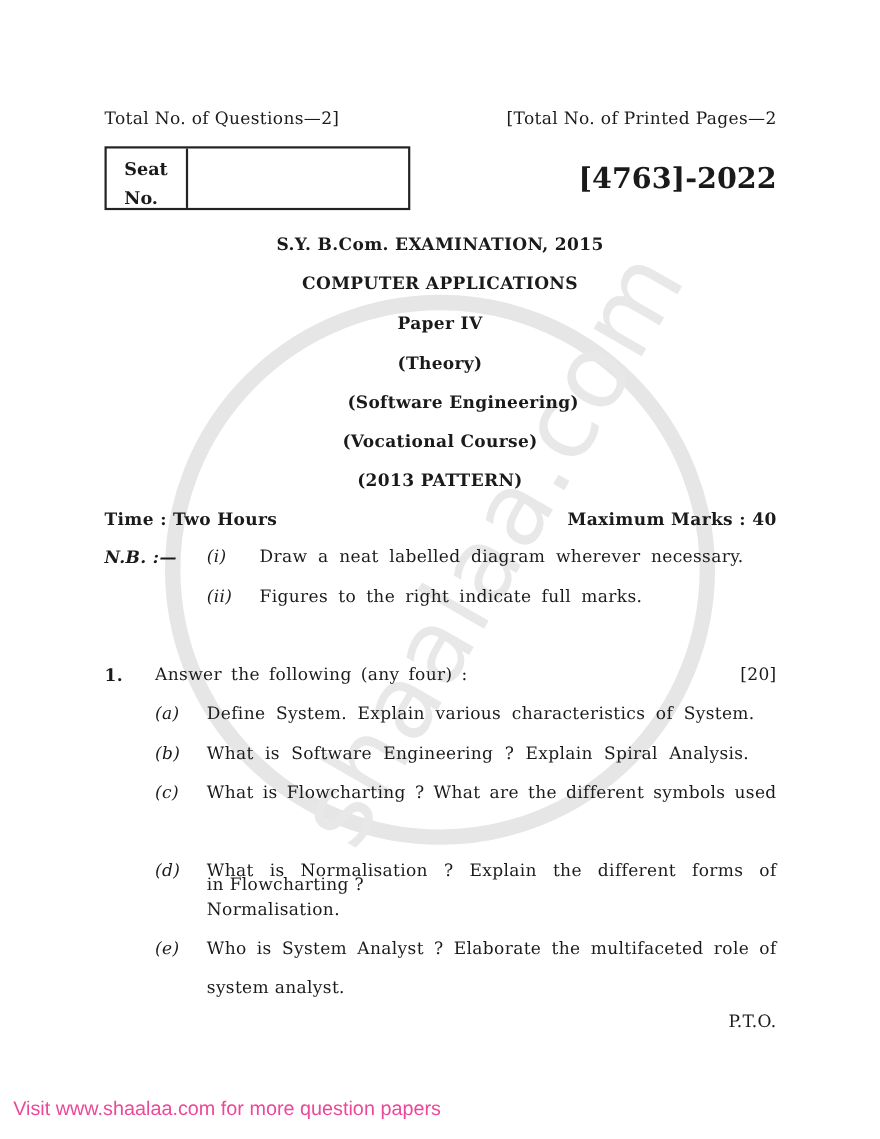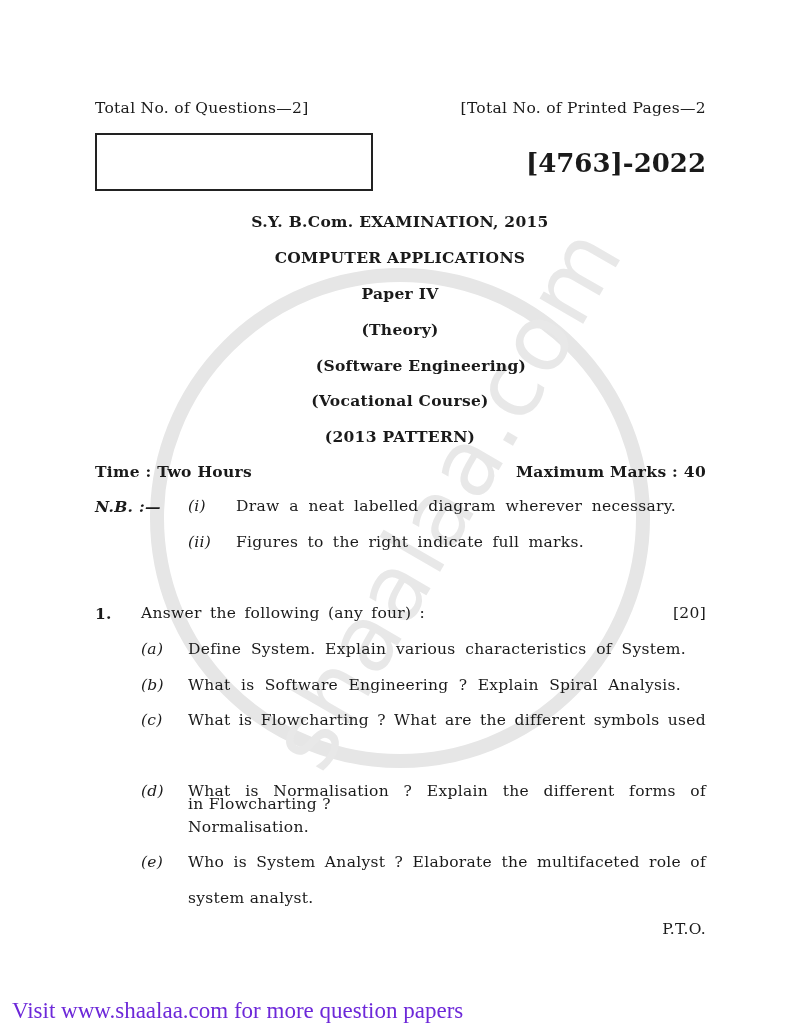--- a/index.html
+++ b/index.html
@@ -9,33 +9,37 @@
   .serif { font-family: "DejaVu Serif", serif; font-size: 15.5px; letter-spacing: 0.3px; }
   .bold { font-weight: bold; }
   .center { left: 0; width: 800px; text-align: center; }
   .watermark-ring { position: absolute; left: 150px; top: 268px; width: 500px; height: 500px;
                     border: 14px solid #e6e6e6; border-radius: 50%; box-sizing: border-box; }
   .watermark-text { position: absolute; left: 170px; top: 490px; width: 500px; text-align: center;
                     font-family: "DejaVu Sans", sans-serif; font-size: 92px; color: #e8e8e8;
                     transform: rotate(-60deg); transform-origin: center; letter-spacing: 2px; }
   .seat-box { left: 95px; top: 133px; width: 278px; height: 58px; border: 2px solid #222; box-sizing: border-box; display: flex; }
   .seat-label { width: 74px; border-right: 2px solid #222; font-weight: bold; font-size: 16px; padding: 6px 0 0 16px; line-height: 26px; box-sizing: border-box; }
-  .footer { position: absolute; left: 12px; top: 998px; font-family: Liberation Serif, serif; font-size: 23px; color: #6d28d9; }
+  .footer { position: absolute; left: 12px; top: 998px; font-family: Liberation Sans, sans-serif; font-size: 18px; color: #ec4899; }
   .justify { text-align: justify; text-align-last: justify; }
 </style>
 </head>
 <body>
 
 <div class="watermark-ring"></div>
 <div class="watermark-text">shaalaa.com</div>
 
 <div class="abs serif" style="left:95px; top:99px;">Total No. of Questions—2]</div>
 <div class="abs serif" style="right:94px; top:99px;">[Total No. of Printed Pages—2</div>
 
 <div class="abs seat-box">
+  <div class="seat-label">
+    <div>Seat</div>
+    <div>No.</div>
+  </div>
   <div style="flex:1;"></div>
 </div>
 <div class="abs bold" style="right:94px; top:148px; font-size:26px;">[4763]-2022</div>
 
 <div class="abs center serif bold" style="top:212px;">S.Y. B.Com. EXAMINATION, 2015</div>
 <div class="abs center serif bold" style="top:248px;">COMPUTER APPLICATIONS</div>
 <div class="abs center serif bold" style="top:284px;">Paper IV</div>
 <div class="abs center serif bold" style="top:320px;">(Theory)</div>
 <div class="abs center serif bold" style="top:356px;padding-left:21px;">(Software Engineering)</div>
 <div class="abs center serif bold" style="top:391px;">(Vocational Course)</div>

